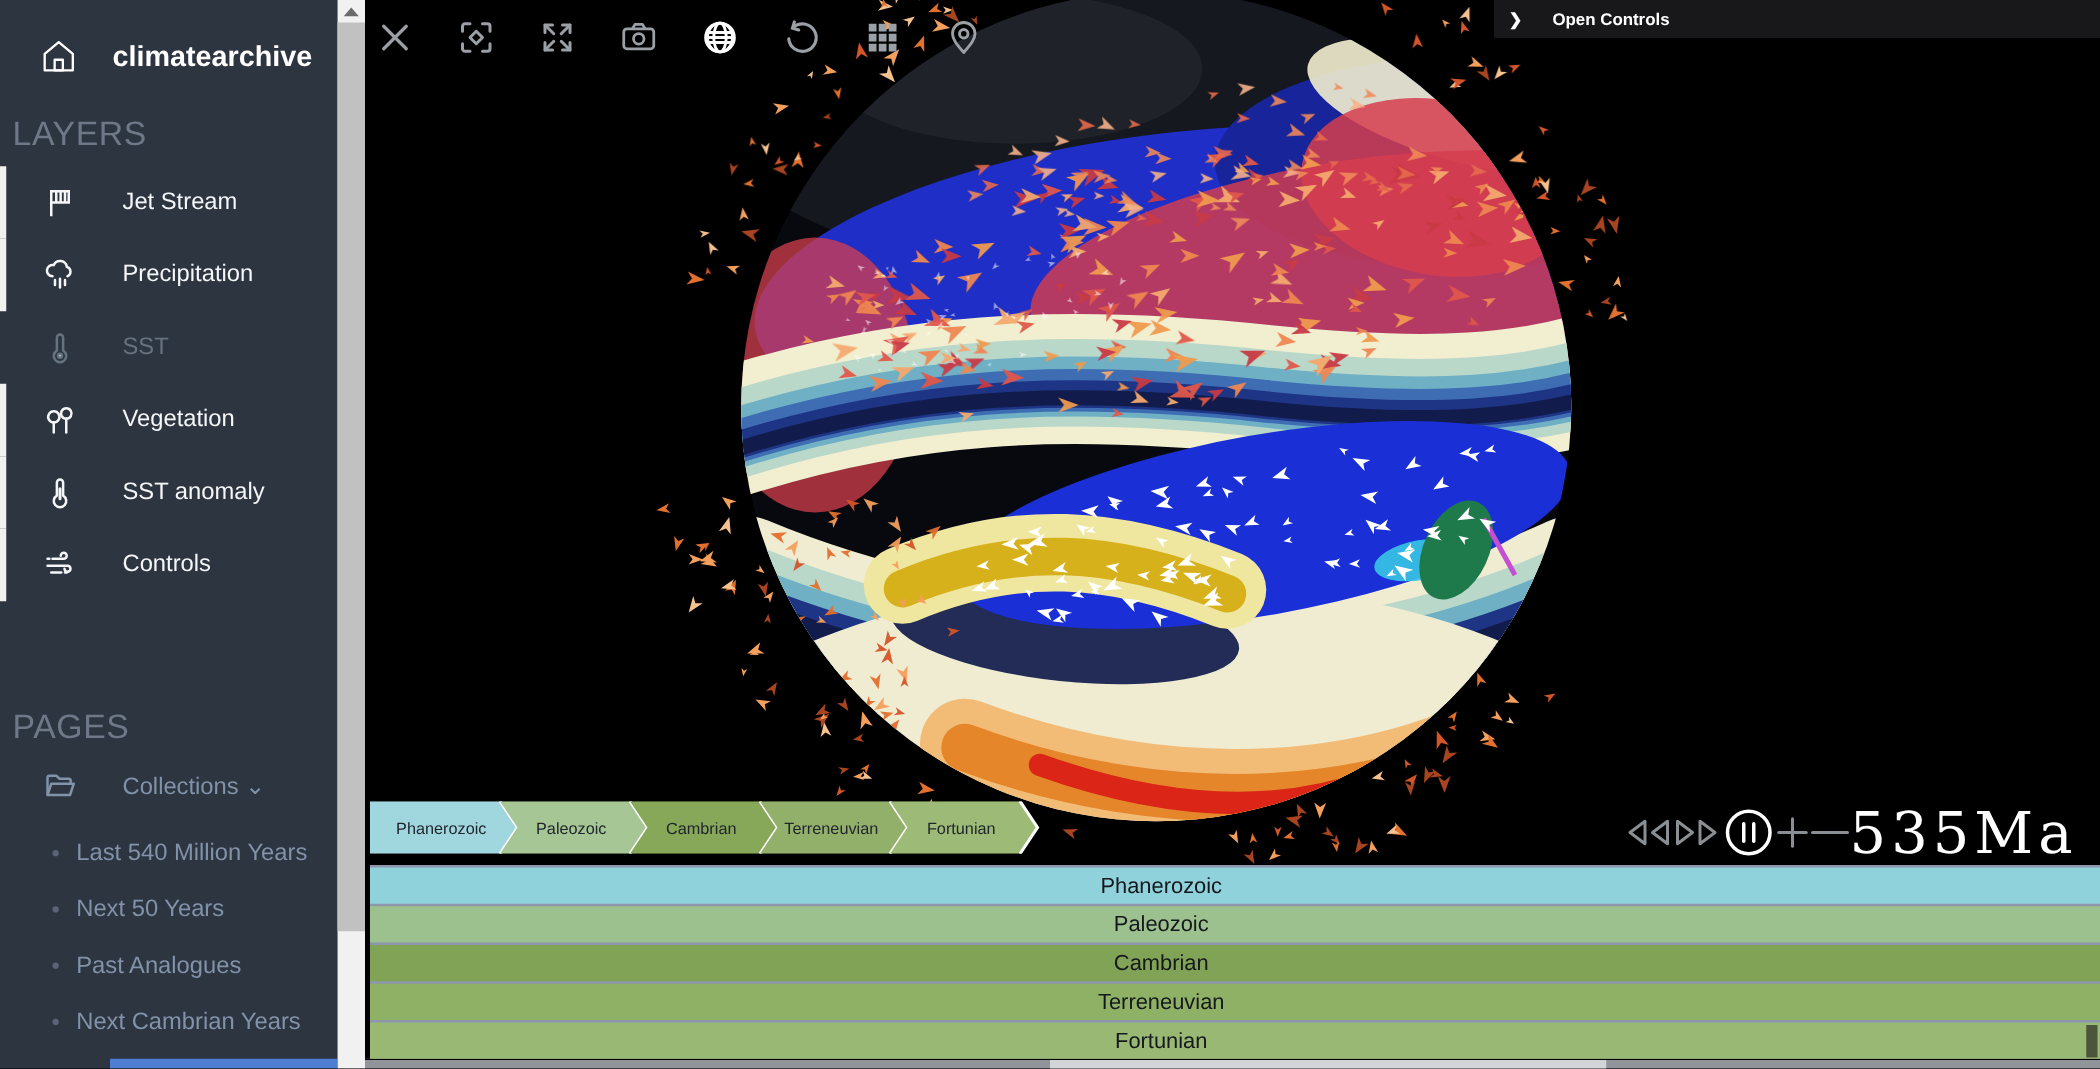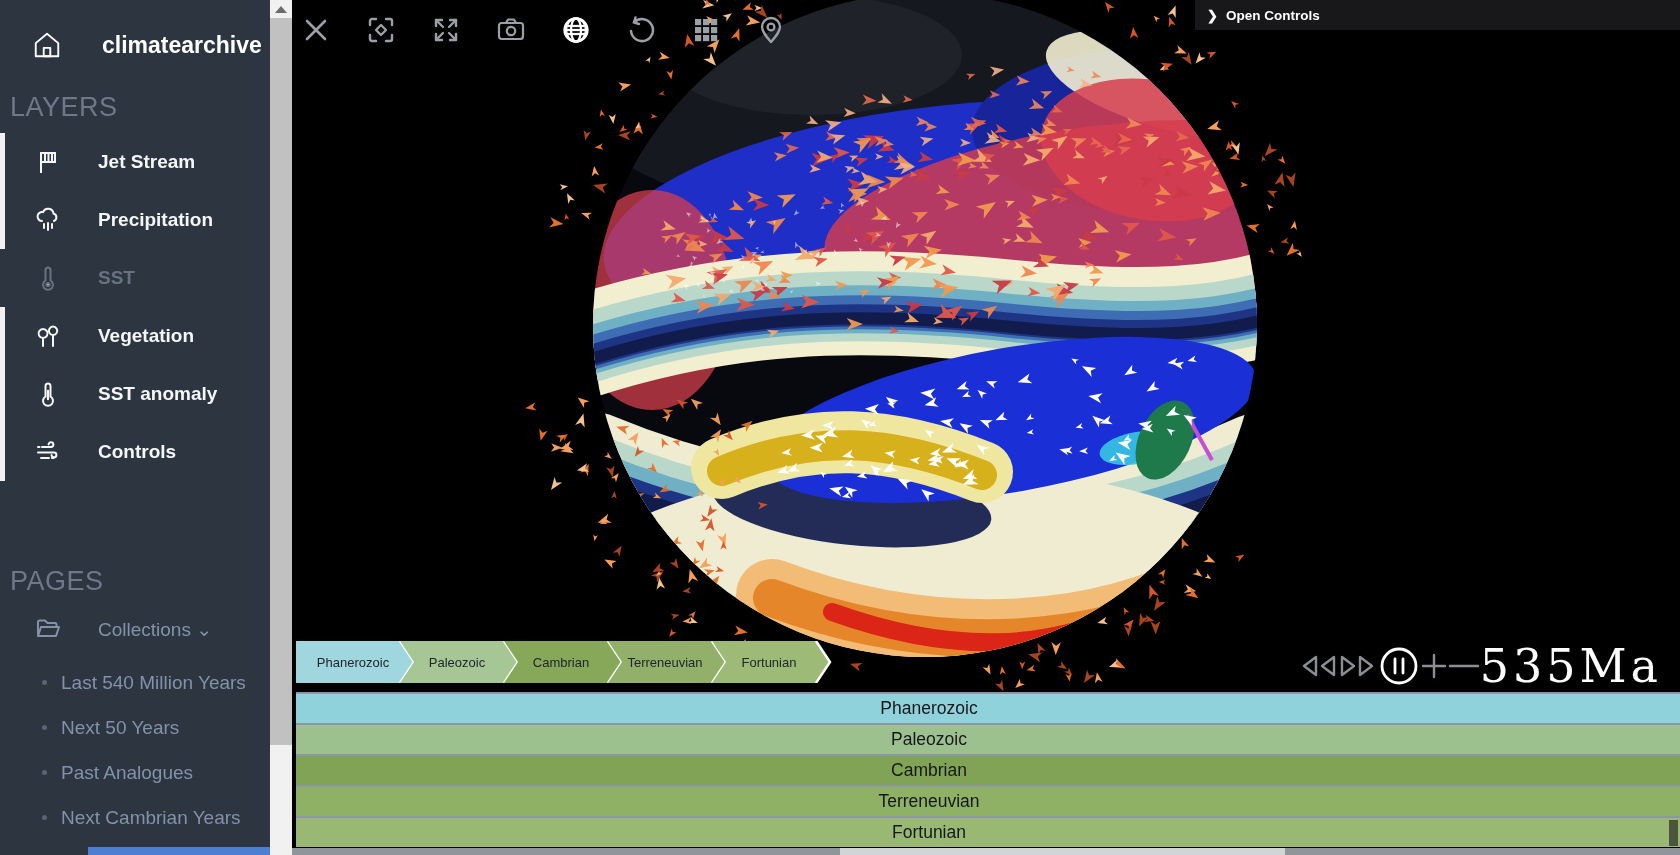--- a/index.html
+++ b/index.html
@@ -1,26 +1,26 @@
 <!DOCTYPE html>
 <html><head>
 <meta charset="utf-8">
 <style>
   html,body{margin:0;padding:0;background:#000;}
   .app{position:relative;width:1680px;height:855px;overflow:hidden;
        font-family:"Liberation Sans",sans-serif;background:#000;}
 
   
   .sidebar{position:absolute;left:0;top:0;width:270px;height:855px;background:#2d3541;overflow:hidden;}
-  .brand{position:absolute;left:0;top:20px;width:270px;height:50px;display:flex;align-items:center;gap:12px;}
+  .brand{position:absolute;left:0;top:20px;width:270px;height:50px;display:flex;align-items:center;}
   .brand .home{margin-left:32px;width:30px;height:30px;flex:0 0 auto;}
   .brand .title{margin-left:28px;color:#fff;font-weight:bold;font-size:23px;white-space:nowrap;}
   .sec-head{position:absolute;left:10px;color:#6e7887;font-size:27px;letter-spacing:.5px;}
   .layers{position:absolute;left:0;top:133px;width:270px;}
-  .layer-item{position:relative;height:58px;display:flex;align-items:center;cursor:pointer;font-weight:bold;}
+  .layer-item{position:relative;height:58px;display:flex;align-items:center;cursor:pointer;}
   .layer-item .licon{position:absolute;left:34px;width:28px;height:28px;}
   .layer-item .llabel{position:absolute;left:98px;font-size:19px;color:#f4f6f8;}
   .layer-item.active::before{content:"";position:absolute;left:0;top:0;bottom:0;width:5px;background:#f1f1f1;}
   .layer-item.inactive .llabel{color:#67727f;}
   .layer-item.inactive svg{stroke:#67727f !important;}
   .collections{position:absolute;left:0;top:606px;width:270px;height:46px;display:flex;align-items:center;cursor:pointer;}
   .collections .licon{position:absolute;left:34px;width:28px;height:28px;}
   .collections .llabel{position:absolute;left:98px;font-size:19px;color:#8292a9;}
   .pages{position:absolute;left:0;top:660px;width:270px;list-style:none;margin:0;padding:0;}
   .pages li{height:45px;display:flex;align-items:center;color:#8292a9;font-size:19px;cursor:pointer;}
@@ -34,21 +34,21 @@
 
   
   .main{position:absolute;left:292px;top:0;right:0;bottom:0;background:#000;}
   #globe{position:absolute;left:0;top:0;}
 
   .toolbar{position:absolute;left:2px;top:8px;display:flex;gap:21px;}
   .tbtn{width:44px;height:44px;display:flex;align-items:center;justify-content:center;cursor:pointer;background:transparent;border:0;padding:0;}
 
   .open-controls{position:absolute;right:0;top:0;width:485px;height:30px;background:#18181a;display:flex;align-items:center;cursor:pointer;}
   .open-controls .chev{color:#fff;font-size:13px;font-weight:bold;margin-left:12px;}
-  .open-controls .oclabel{color:#fff;font-size:13.5px;font-weight:bold;margin-left:8px;}
+  .open-controls .oclabel{color:#fff;font-size:13.5px;font-weight:bold;margin-left:24px;}
 
   #chevband{position:absolute;left:4px;top:641px;}
 
   .playback{position:absolute;right:18px;top:638px;height:56px;display:flex;align-items:center;gap:0;}
   .pbtn{background:transparent;border:0;padding:0;display:flex;align-items:center;cursor:pointer;}
   .time{color:#fff;font-family:"DejaVu Serif",serif;font-size:46px;letter-spacing:4px;line-height:1;}
 
   .rows{position:absolute;left:0;right:0;top:692px;height:155px;background:#8d96aa;border-left:4px solid #000;box-sizing:border-box;padding-top:2px;}
   .trow{position:relative;height:29px;margin-bottom:2px;cursor:pointer;}
   .trow:last-child{margin-bottom:0;}

